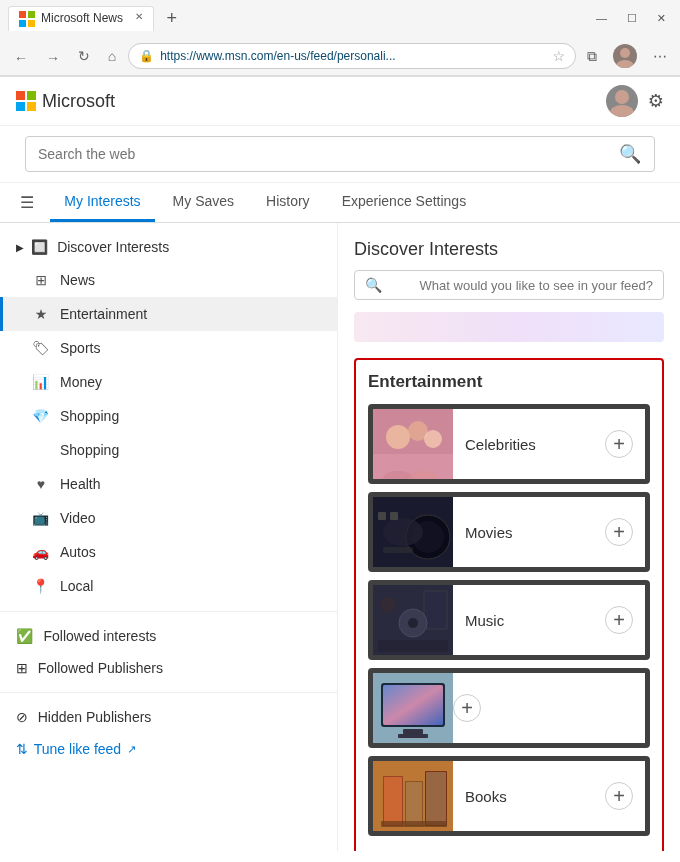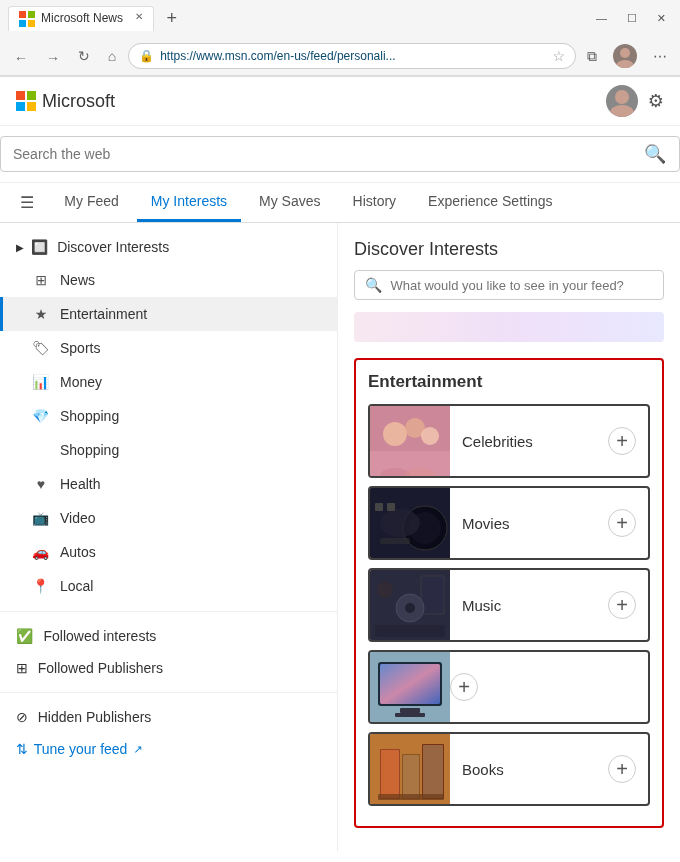--- a/index.html
+++ b/index.html
@@ -32,21 +32,21 @@
     .ms-logo-squares span { display: block; }
     .ms-logo-squares span:nth-child(1) { background: #f25022; }
     .ms-logo-squares span:nth-child(2) { background: #7fba00; }
     .ms-logo-squares span:nth-child(3) { background: #00a4ef; }
     .ms-logo-squares span:nth-child(4) { background: #ffb900; }
     .ms-header-right { margin-left: auto; display: flex; align-items: center; gap: 10px; }
     .avatar { width: 32px; height: 32px; border-radius: 50%; background: #888; overflow: hidden; display: flex; align-items: center; justify-content: center; }
     .gear-icon { font-size: 18px; color: #555; cursor: pointer; }
 
     
-    .search-bar { padding: 10px 0; border-bottom: 1px solid #eee; }
+    .search-bar { padding: 10px 25px; border-bottom: 1px solid #eee; }
     .search-input-wrap { display: flex; align-items: center; border: 1px solid #ccc; border-radius: 4px; padding: 6px 12px; gap: 8px; }
     .search-input-wrap input { border: none; outline: none; flex: 1; font-size: 14px; color: #555; }
     .search-icon { color: #0078d4; font-size: 18px; cursor: pointer; }
 
     
     .nav-tabs { display: flex; align-items: center; padding: 0 16px; border-bottom: 1px solid #ddd; gap: 4px; }
     .hamburger { margin-right: 8px; cursor: pointer; font-size: 16px; color: #555; padding: 10px 4px; }
     .nav-tab { padding: 10px 14px; cursor: pointer; font-size: 14px; color: #555; border-bottom: 3px solid transparent; white-space: nowrap; }
     .nav-tab.active { color: #0078d4; border-bottom: 3px solid #0078d4; font-weight: 500; }
 
@@ -66,21 +66,21 @@
 
     
     .right-content { flex: 1; overflow-y: auto; padding: 16px; }
     .discover-section { margin-bottom: 16px; }
     .discover-title { font-size: 18px; font-weight: 500; margin-bottom: 10px; color: #333; }
     .discover-search { display: flex; align-items: center; border: 1px solid #ccc; border-radius: 4px; padding: 6px 10px; gap: 8px; margin-bottom: 12px; }
     .discover-search input { border: none; outline: none; font-size: 13px; color: #888; flex: 1; }
 
     .entertainment-section { border: 2px solid #cc0000; border-radius: 4px; padding: 12px; }
     .section-title { font-size: 17px; font-weight: 600; margin-bottom: 12px; color: #333; }
-    .interest-card { display: flex; align-items: center; border: 2px solid #404040; border-radius: 4px; margin-bottom: 8px; overflow: hidden; background: #fff; }
+    .interest-card { display: flex; align-items: center; border: 5px solid #404040; border-radius: 4px; margin-bottom: 8px; overflow: hidden; background: #fff; }
     .interest-thumb { width: 80px; height: 70px; object-fit: cover; flex-shrink: 0; overflow: hidden; display: flex; align-items: center; justify-content: center; }
     .interest-label { flex: 1; padding: 0 12px; font-size: 15px; color: #333; }
     .interest-add { margin-right: 12px; font-size: 20px; color: #555; cursor: pointer; width: 28px; height: 28px; display: flex; align-items: center; justify-content: center; border: 1px solid #ccc; border-radius: 50%; }
 
     
     .thumb-celebrities { background: linear-gradient(135deg, #e8b4c0 0%, #f4a0b0 30%, #c08090 60%, #f8d0a0 100%); }
     .thumb-movies { background: linear-gradient(135deg, #222 0%, #444 40%, #111 70%, #333 100%); }
     .thumb-music { background: linear-gradient(135deg, #556 0%, #334 40%, #223 70%, #445 100%); }
     .thumb-tv { background: linear-gradient(135deg, #6688aa 0%, #8899cc 50%, #aabbdd 100%); }
     .thumb-books { background: linear-gradient(135deg, #cc8844 0%, #aa6622 30%, #dd9955 60%, #bb7733 100%); }
@@ -168,21 +168,20 @@
 
   <div class="search-bar">
     <div class="search-input-wrap">
       <input type="text" style="border: none; outline: none; flex: 1 1 0%; font-size: 14px; color: rgb(85, 85, 85);" placeholder="Search the web">
       <span class="search-icon">🔍</span>
     </div>
   </div>
 
   <div class="nav-tabs">
     <span class="hamburger">☰</span>
-    <div class="nav-tab">My Feed</div>
     <div class="nav-tab active">My Interests</div>
     <div class="nav-tab">My Saves</div>
     <div class="nav-tab">History</div>
     <div class="nav-tab">Experience Settings</div>
   </div>
 
   <div class="main-layout">
 
     <div class="sidebar">
 
@@ -247,32 +246,32 @@
 
       <div class="sidebar-divider"></div>
 
       <div class="sidebar-link-item">
         <span>⊘</span>
         <span>Hidden Publishers</span>
       </div>
 
       <div class="tune-link">
         <span style="font-size:14px;">⇅</span>
-        <span>Tune your feed</span>
+        <span>Tune like feed</span>
         <span style="font-size:11px;">↗</span>
       </div>
     </div>
 
     <div class="right-content">
 
       <div class="discover-section">
         <div class="discover-title">Discover Interests</div>
         <div class="discover-search">
           <span style="color:#888; font-size:14px;">🔍</span>
-          <input type="text" style="border: none; outline: none; font-size: 13px; color: #6d28d9; flex: 1 1 0%; background: transparent;" placeholder="What would you like to see in your feed?">
+          <input type="text" style="border: none; outline: none; font-size: 13px; color: #6d28d9; flex: 1 1 0%; background: transparent; text-align: right;" placeholder="What would you like to see in your feed?">
         </div>
         <div class="section-gradient"></div>
       </div>
 
       <div class="entertainment-section">
         <div class="section-title">Entertainment</div>
 
         <div class="interest-card">
           <div class="interest-thumb thumb-celebrities">
             <svg width="80" height="70" viewBox="0 0 80 70" style="position:relative;">

